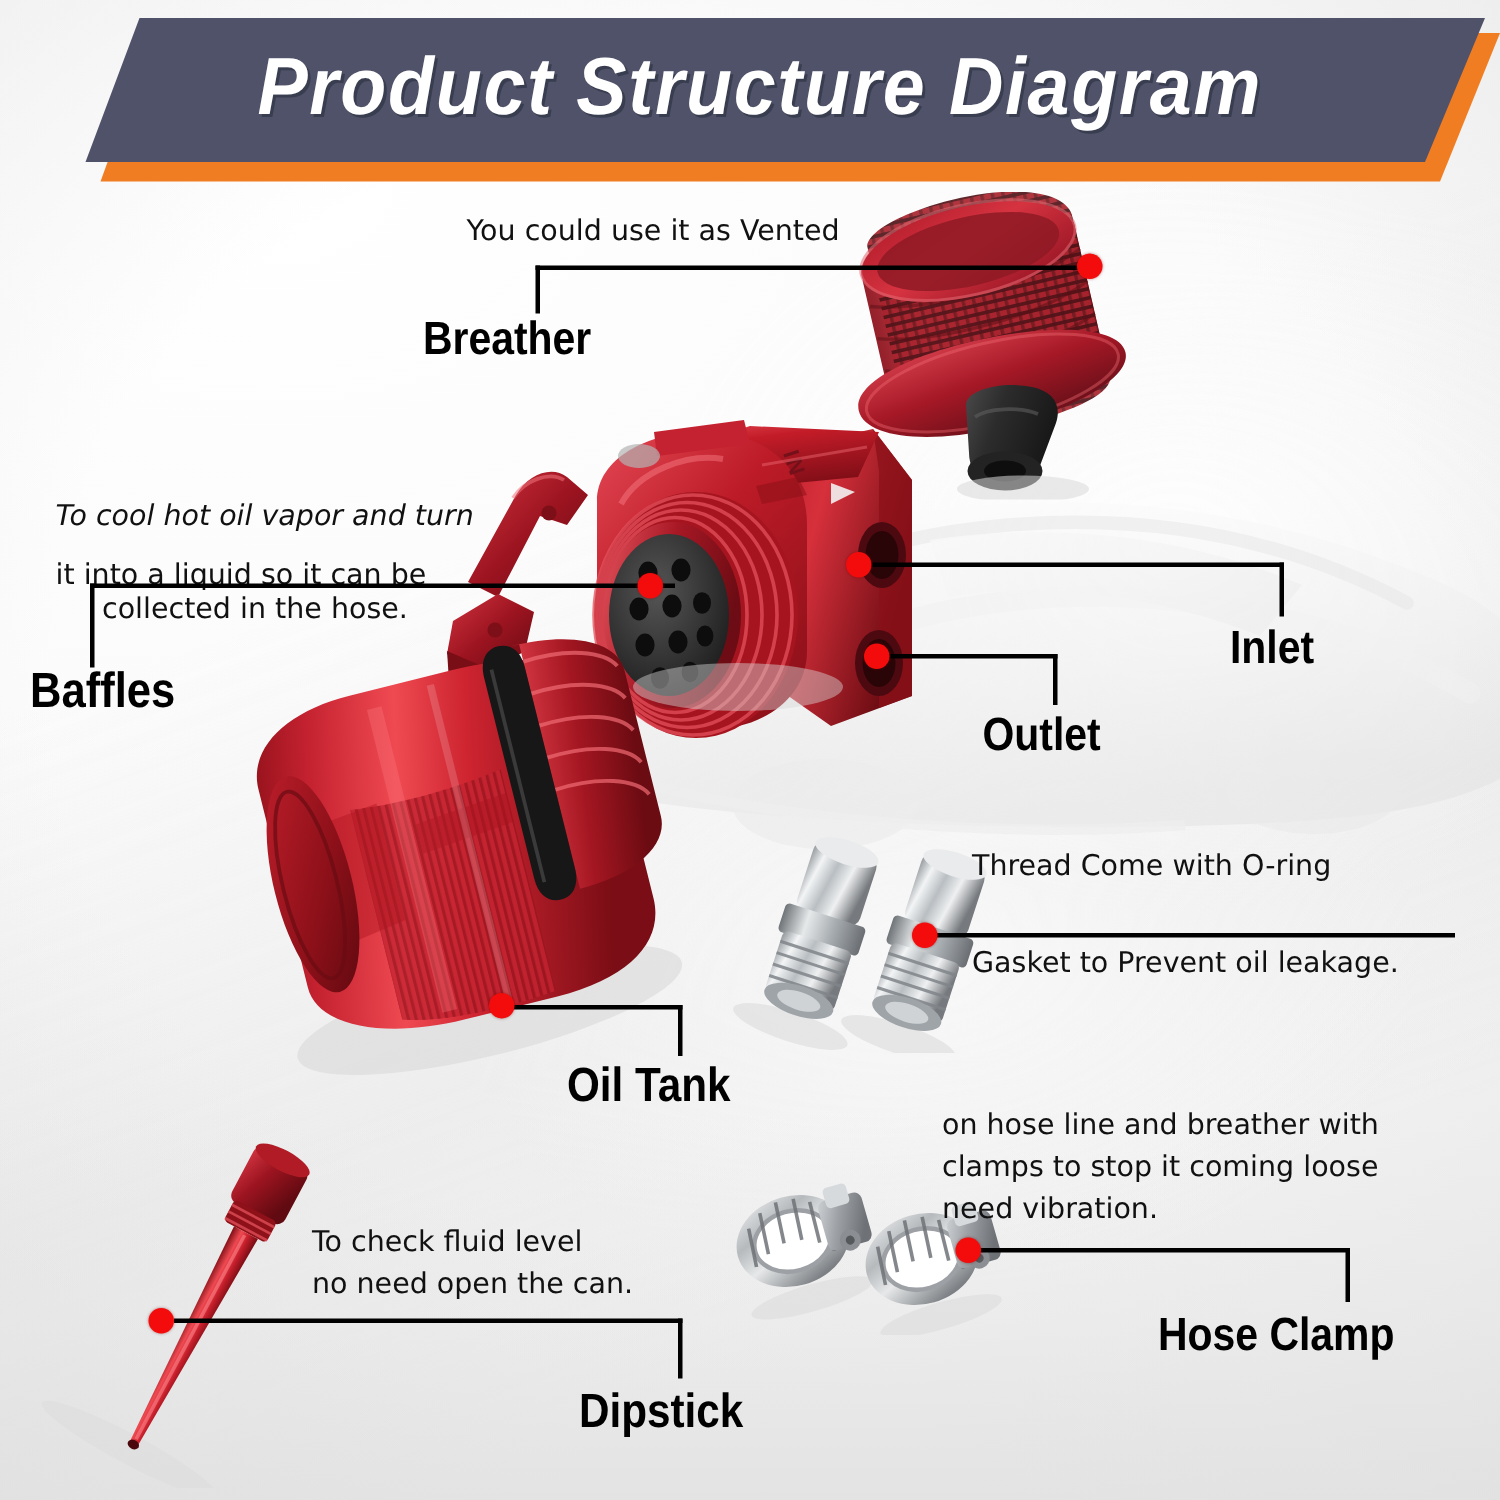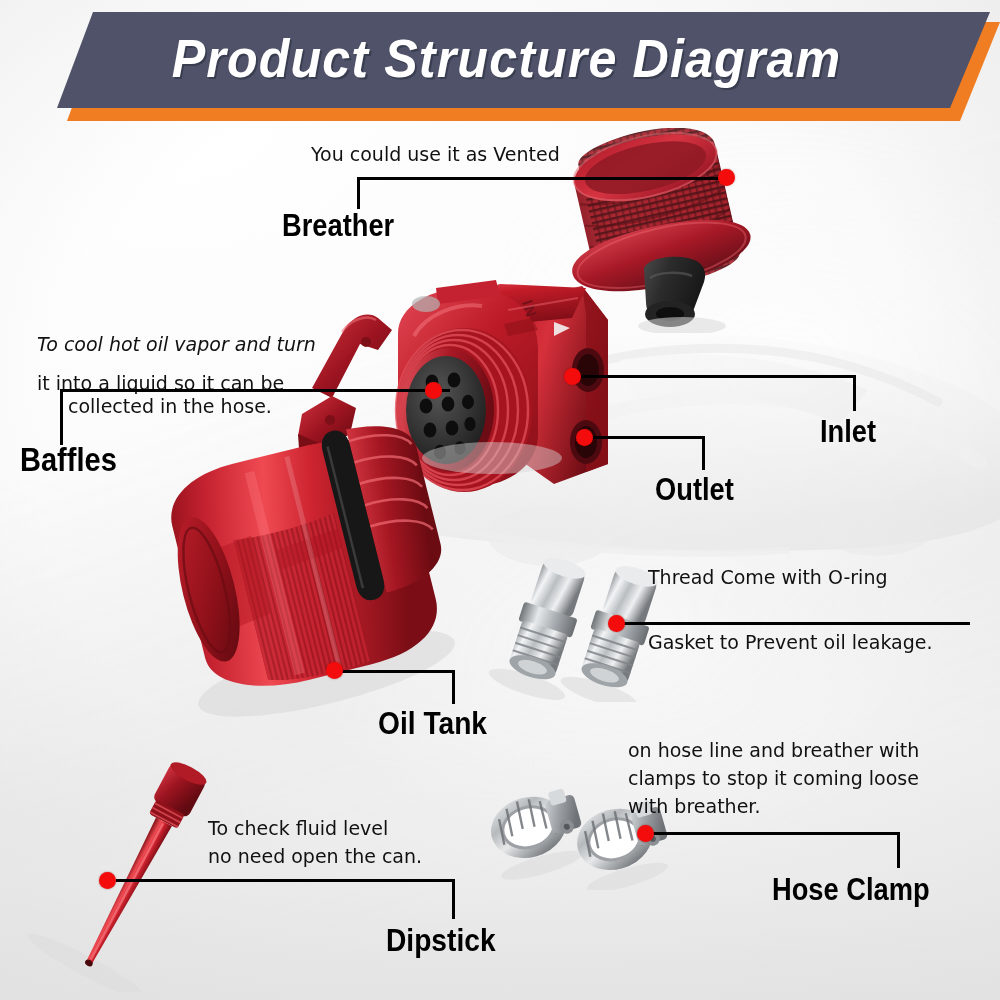--- a/index.html
+++ b/index.html
@@ -495,21 +495,21 @@
   <div class="lead h" style="left:617px;top:622px;width:353px;"></div>
   <div class="dot" style="left:608px;top:615px;"></div>
 
   <div class="lead h" style="left:338px;top:670px;width:117px;"></div>
   <div class="lead v" style="left:452px;top:670px;height:34px;"></div>
   <div class="dot" style="left:326px;top:662px;"></div>
   <div class="label" style="left:378px;top:705px;font-size:32px;">Oil Tank</div>
 
   <div class="note" style="left:628px;top:738px;">on hose line and breather with</div>
   <div class="note" style="left:628px;top:766px;text-align:right;">clamps to stop it coming loose</div>
-  <div class="note" style="left:628px;top:794px;">with breather.</div>
+  <div class="note" style="left:628px;top:794px;">need vibration.</div>
   <div class="lead h" style="left:648px;top:832px;width:252px;"></div>
   <div class="lead v" style="left:897px;top:832px;height:36px;"></div>
   <div class="dot" style="left:637px;top:825px;"></div>
   <div class="label" style="left:772px;top:872px;font-size:31px;">Hose Clamp</div>
 
   <div class="note" style="left:208px;top:816px;">To check fluid level</div>
   <div class="note" style="left:208px;top:844px;">no need open the can.</div>
   <div class="lead h" style="left:116px;top:879px;width:339px;"></div>
   <div class="lead v" style="left:452px;top:879px;height:40px;"></div>
   <div class="dot" style="left:99px;top:872px;"></div>

